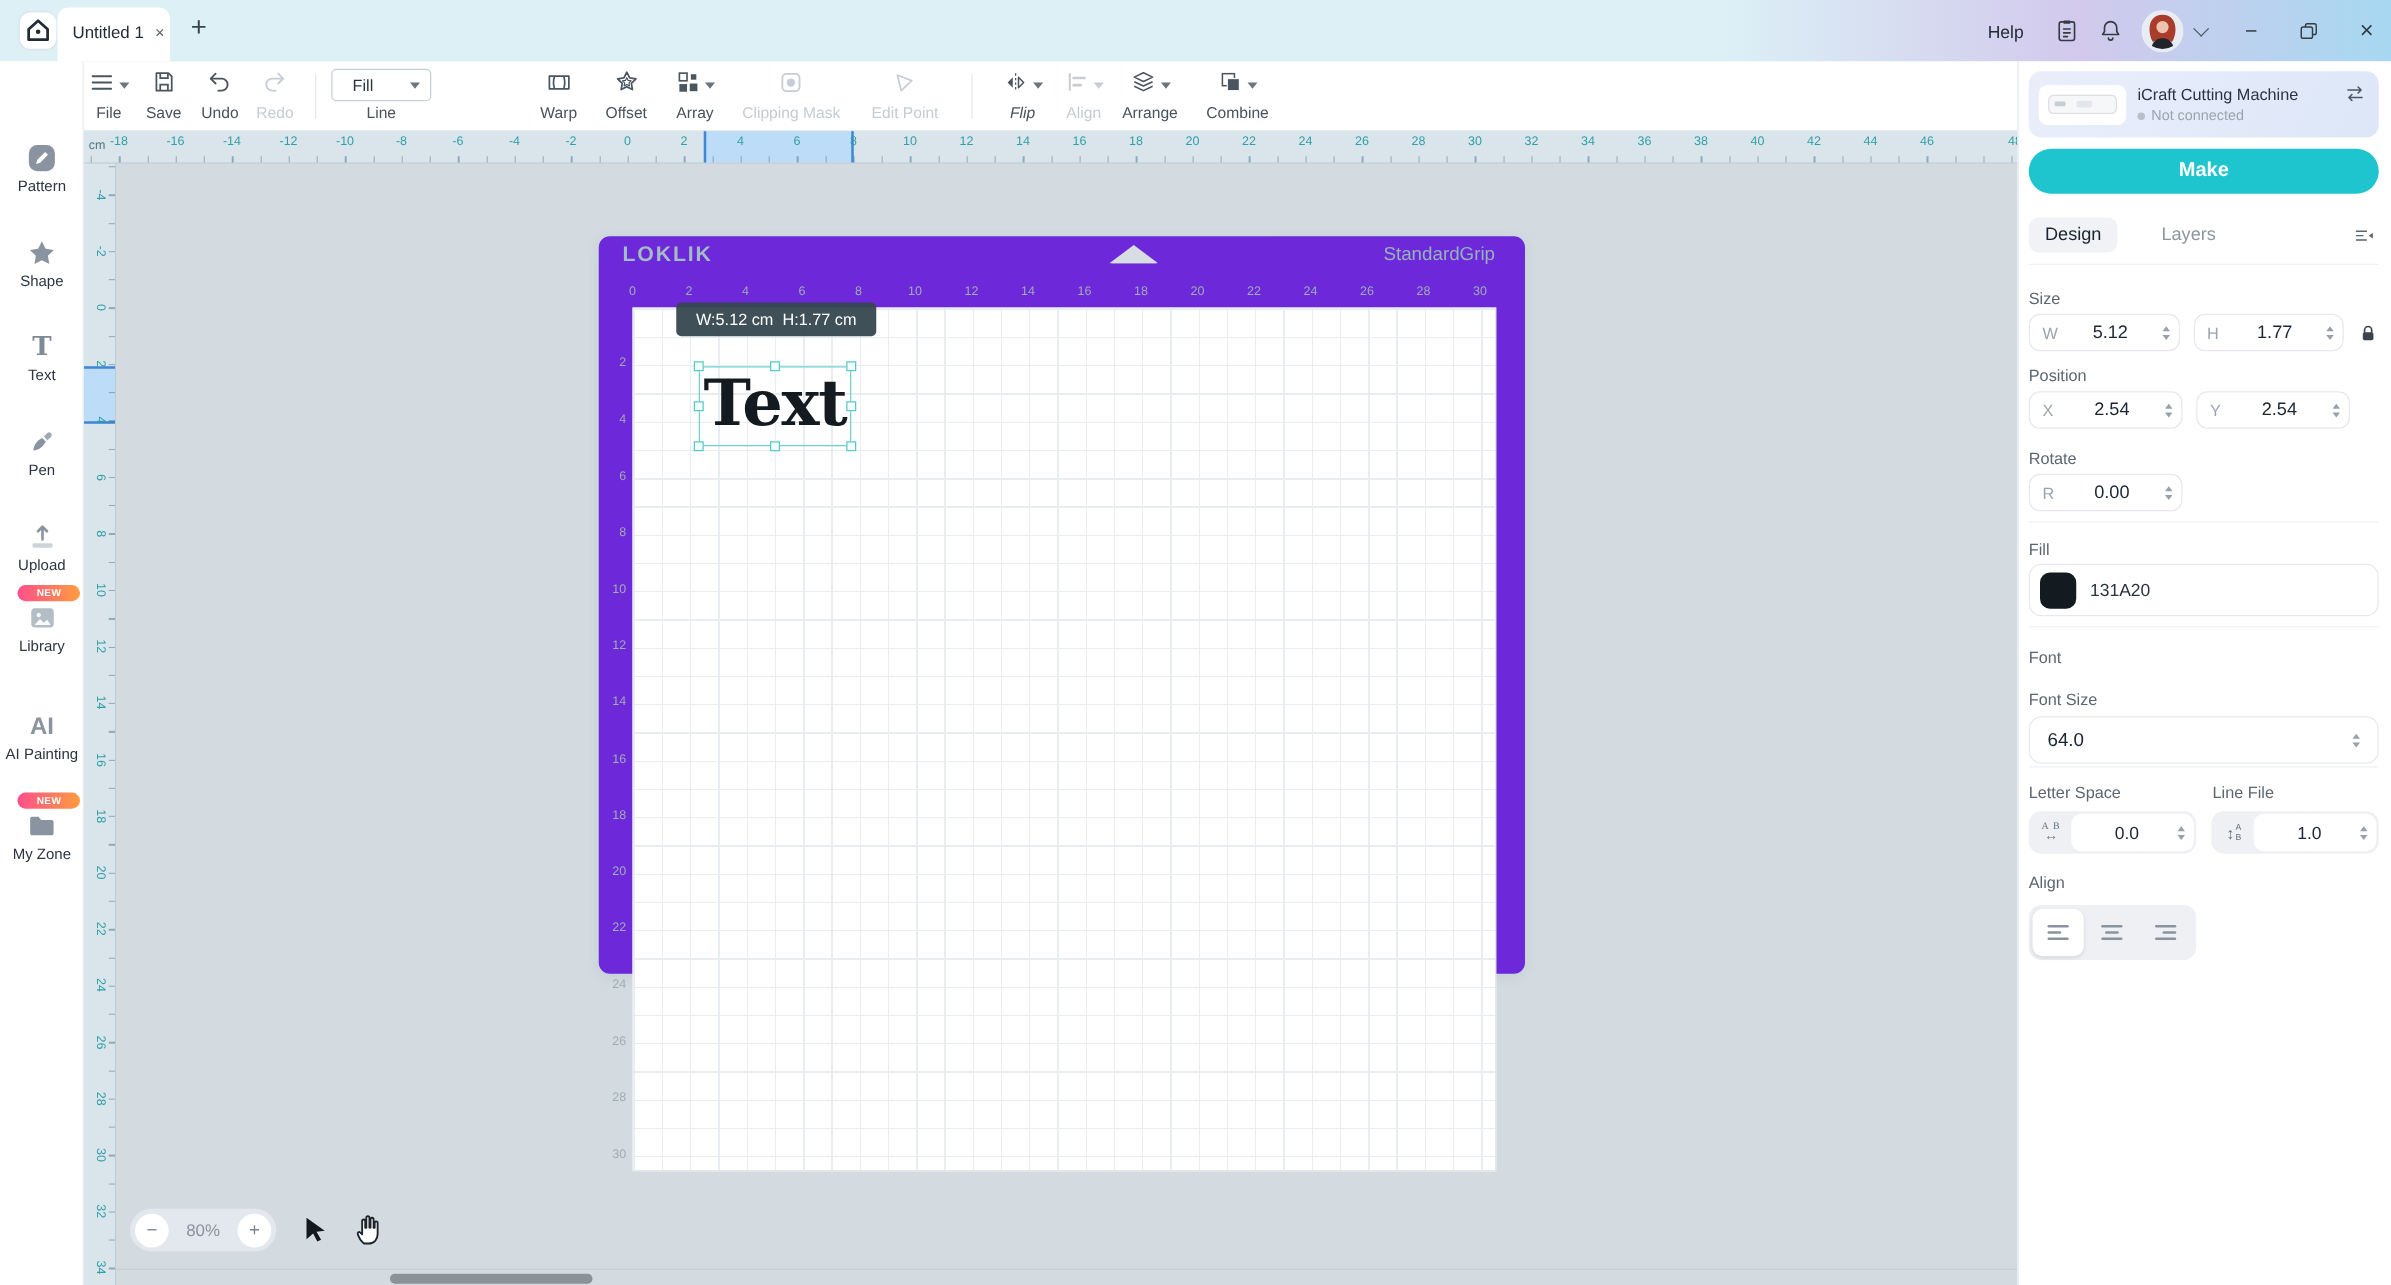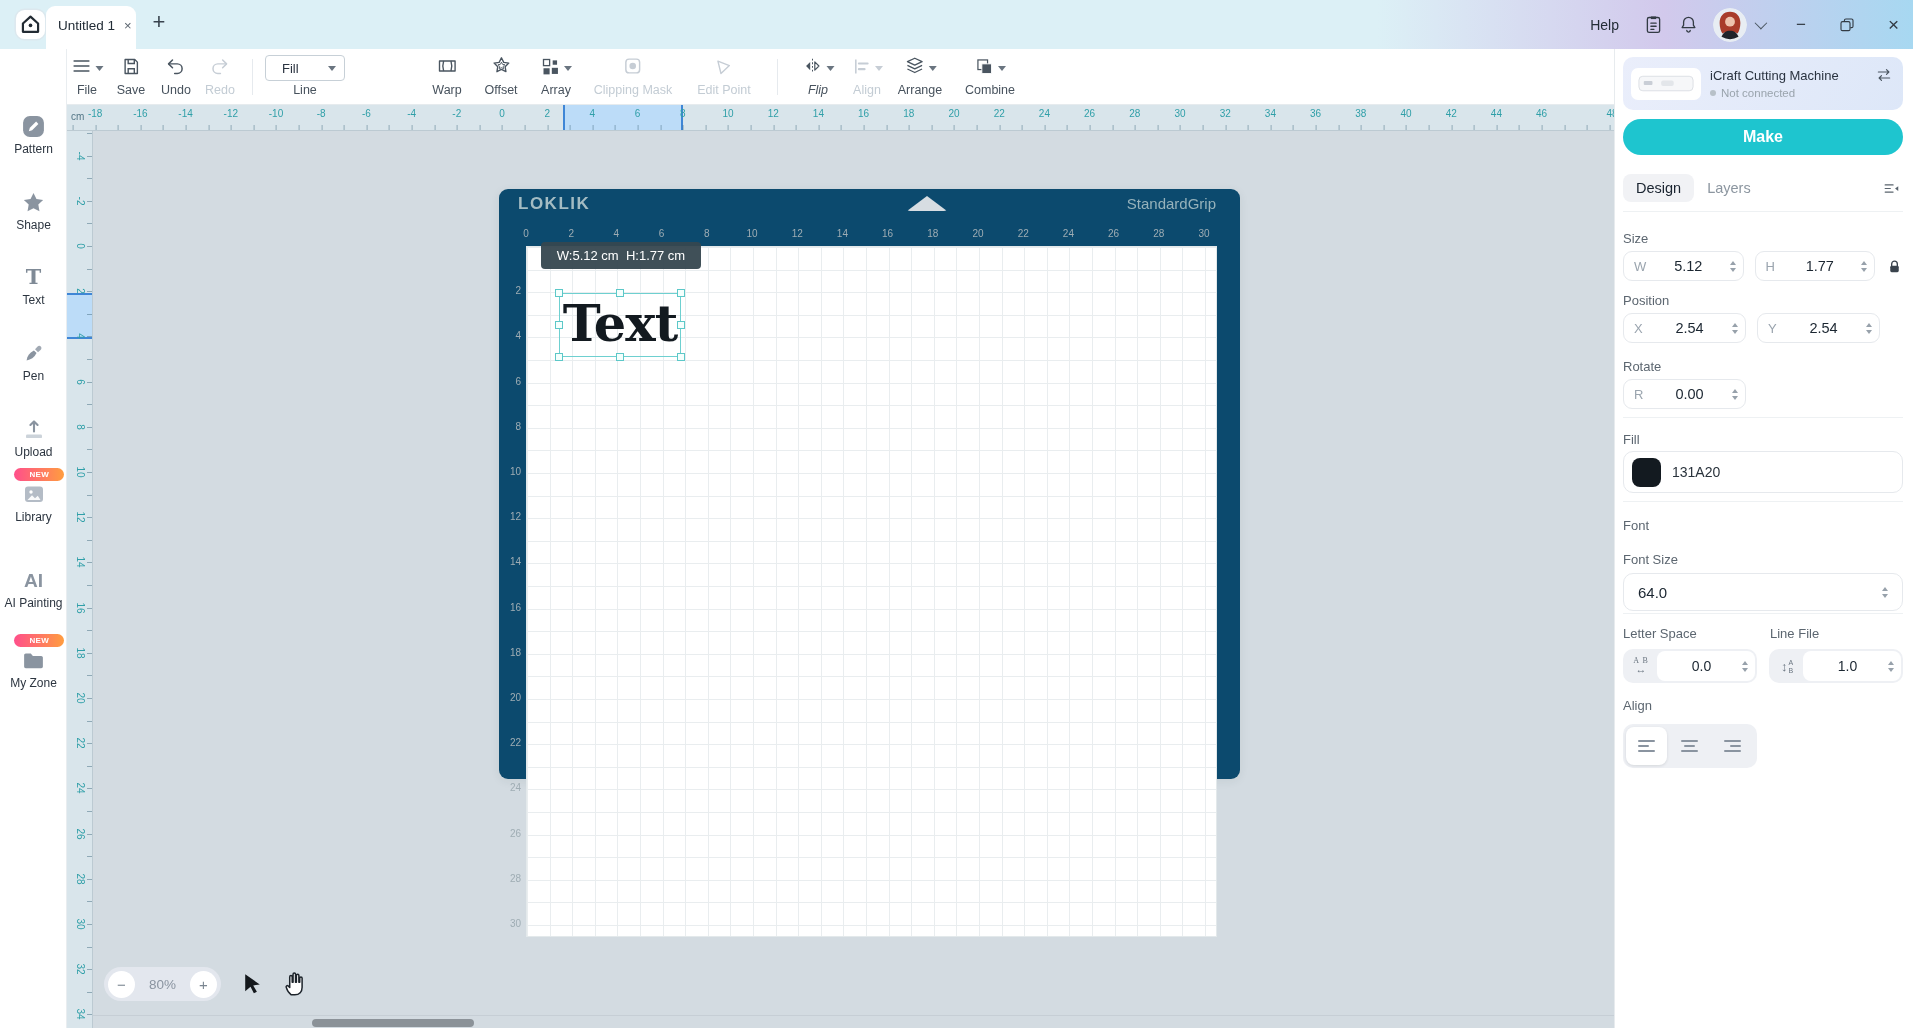--- a/index.html
+++ b/index.html
@@ -63,22 +63,22 @@
   .ticks-v { position:absolute; top:0; bottom:0; right:0; width:5px;
     background-image:repeating-linear-gradient(180deg, rgba(70,110,130,.5) 0 1px, transparent 1px 22.6px);
     background-position-y:2px; }
   .hl-h { position:absolute; top:0; bottom:0; left:496px; width:120px; background:#bcdcf8;
     border-left:2px solid #3f86d6; border-right:2px solid #3f86d6; }
   .hl-v { position:absolute; left:0; right:0; top:162px; height:46px; background:#bcdcf8;
     border-top:2px solid #3f86d6; border-bottom:2px solid #3f86d6; }
 
   
   #canvas { position:absolute; left:93px; top:131px; width:1521px; height:897px; background:#d3dbe1; overflow:hidden; }
-  #mat { position:absolute; left:386px; top:58px; width:741px; height:590px; background:#0c4a6e;
-    border-radius:9px; box-shadow:0 2px 10px rgba(40,60,70,.08);margin-left:20px; }
+  #mat { position:absolute; left:386px; top:58px; width:741px; height:590px; background:#6d28d9;
+    border-radius:9px; box-shadow:0 2px 10px rgba(40,60,70,.08); }
   #mat-logo { position:absolute; left:19px; top:5px; font-size:17px; font-weight:800; letter-spacing:1.5px; color:#a4bcc3; }
   #mat-name { position:absolute; right:24px; top:6px; font-size:15px; color:#96b2bb; }
   #mat-handle { position:absolute; left:408px; top:7px; width:40px; height:15px; background:#d7dde2;
     clip-path:polygon(50% 0, 100% 100%, 0 100%); border-radius:3px; }
   #board { position:absolute; left:27px; top:57px; width:691px; height:691px; background:#fff;
     border:1px solid #e3e9eb;
     background-image:repeating-linear-gradient(90deg,#e9edef 0,#e9edef 1px,transparent 1px,transparent 22.6px),
                      repeating-linear-gradient(180deg,#e9edef 0,#e9edef 1px,transparent 1px,transparent 22.6px); }
   .bn { position:absolute; font-size:10px; color:#9fadb4; }
   #tooltip { position:absolute; left:448px; top:111px; width:160px; height:27px; background:rgba(54,71,79,.95);
@@ -106,21 +106,21 @@
   .machine-card { height:53px; border-radius:10px; background:linear-gradient(120deg,#eaeefb,#dde7f8);
     display:flex; align-items:center; padding:0 10px 0 8px; gap:9px; position:relative; overflow:hidden; cursor:pointer; }
   .machine-thumb { width:70px; height:32px; background:#fff; border-radius:7px; display:flex; align-items:center;
     justify-content:center; flex:none; }
   .machine-name { font-size:13px; color:#2a3340; }
   .machine-status { font-size:11.5px; color:#9aa4ad; margin-top:4px; display:flex; align-items:center; gap:5px;text-align:center; }
   .machine-status .dot { width:6px; height:6px; border-radius:50%; background:#b7c0c8; display:inline-block; }
   .swap { position:absolute; right:10px; top:9px; }
   .make { display:block; width:100%; height:36px; margin-top:9px; background:#1ec5cf; border:none; border-radius:18px;
     color:#fff; font-size:16px; font-weight:600; font-family:inherit; cursor:pointer; }
-  .tabs-row { margin-top:18px; height:30px; display:flex; align-items:center; position:relative; }
+  .tabs-row { margin-top:18px; height:30px; display:flex; align-items:center; gap:22px; position:relative; }
   .tab { font-size:14.5px; color:#8c96a0; cursor:pointer; padding:6px 13px; }
   .tab.active { color:#1a2430; background:#f1f2f5; border-radius:8px; }
   .collapse { position:absolute; right:2px; top:6px; cursor:pointer; }
   hr.sep { border:none; border-top:1px solid #eef1f3; margin-top:8px; }
   .sec-label { font-size:13px; color:#5c6670; }
   .mt19{margin-top:19px}.mt12{margin-top:12px}.mt16{margin-top:16px}.mt14{margin-top:14px}
   .mt15{margin-top:15px}.mt17{margin-top:17px}.mt1{margin-top:1px}
   .frow { display:flex; align-items:center; gap:11px; margin-top:5px; }
   .field { width:123px; height:30px; border:1px solid #e6e9ed; border-radius:9px; display:flex; align-items:center;
     padding:0 7px 0 10px; gap:6px; background:#fff; cursor:text; }

